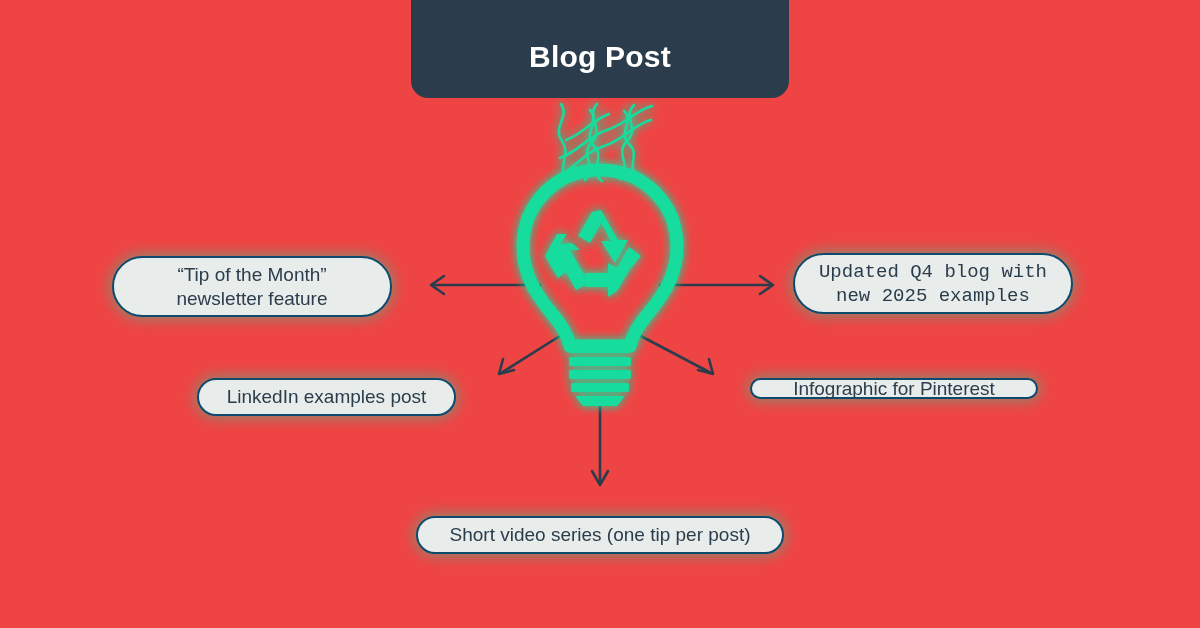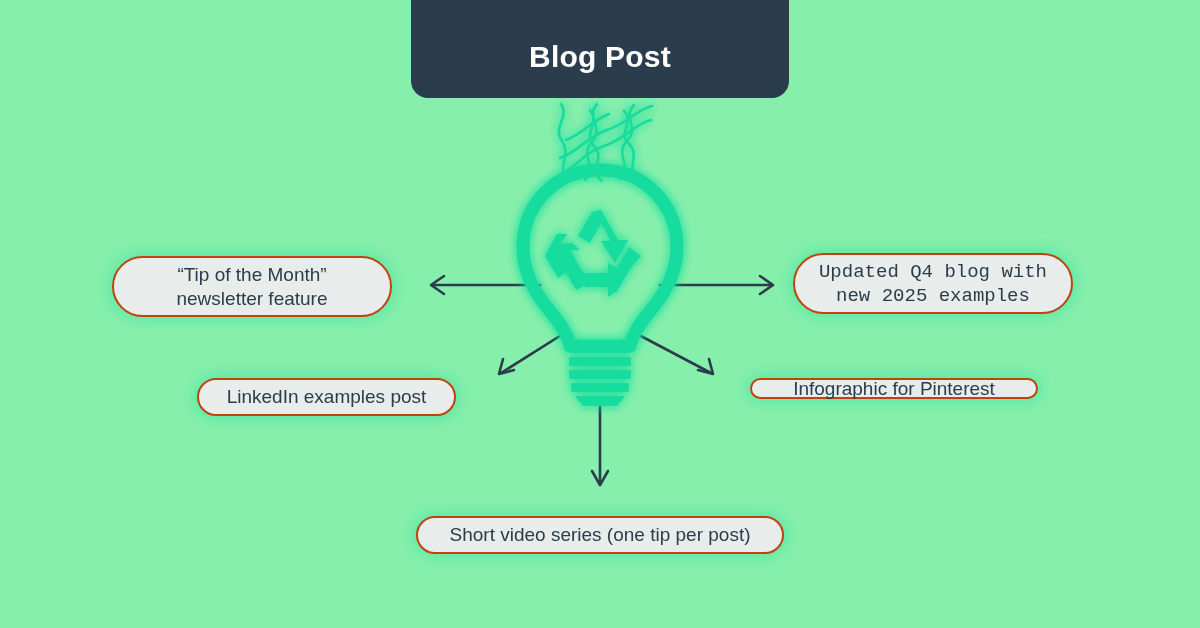--- a/index.html
+++ b/index.html
@@ -10,21 +10,21 @@
     width: 1200px;
     height: 628px;
     background: #ffffff;
     font-family: "Liberation Sans", sans-serif;
     overflow: hidden;
   }
   #canvas {
     position: relative;
     width: 1200px;
     height: 628px;
-    background: #86efac;
+    background: #ef4444;
   }
 
   
   #header-banner {
     position: absolute;
     left: 411px;
     top: -10px;
     width: 378px;
     height: 108px;
     background: #2b3d4c;
@@ -53,21 +53,21 @@
     height: 628px;
   }
   #arrow-layer { z-index: 2; }
   #bulb-layer  { z-index: 4; }
 
   
   .pill {
     position: absolute;
     box-sizing: border-box;
     background: #e8ecea;
-    border: 2px solid #c2410c;
+    border: 2px solid #0c4a6e;
     border-radius: 999px;
     color: #2b3d4c;
     font-size: 19px;
     line-height: 24px;
     text-align: center;
     display: flex;
     align-items: center;
     justify-content: center;
     padding: 0 18px;
     box-shadow: 0 0 13px 3px rgba(24, 220, 157, 0.40);

